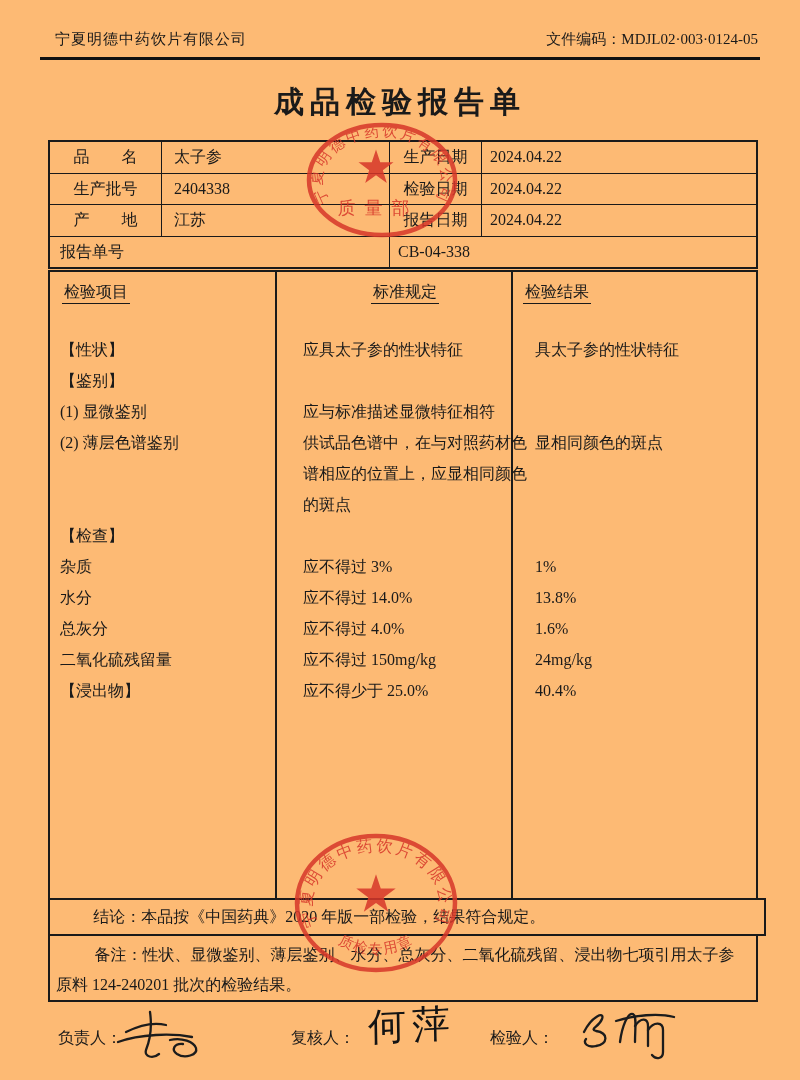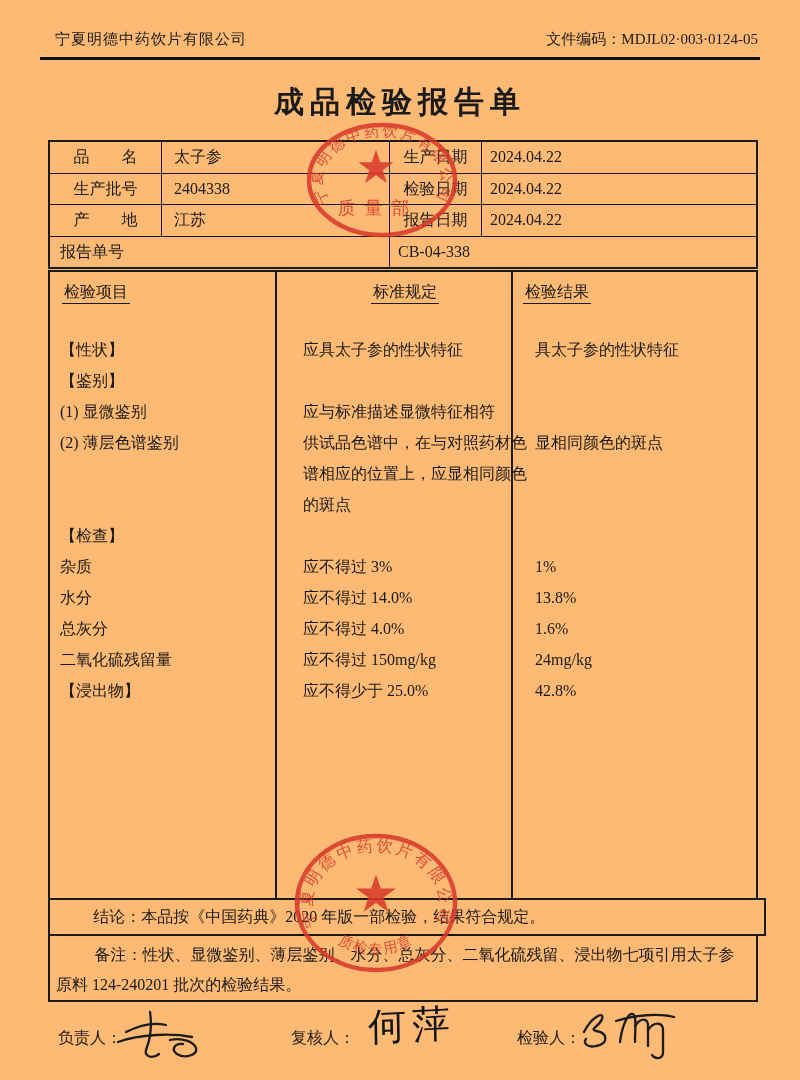--- a/index.html
+++ b/index.html
@@ -55,21 +55,21 @@
   
   .stamp{pointer-events:none;opacity:.85;}
   .stamp text{fill:#d7372a;}
   .stamp .ring{stroke:#d7372a;fill:none;}
   .stamp .star{fill:#d7372a;}
   .stamp-top{left:292px;top:110px;}
   .stamp-bottom{left:286px;top:828px;}
 
   
   .sigrow-label{font-size:16px;top:1028px;}
-  .lab1{left:58px;} .lab2{left:291px;} .lab3{left:517px;}
+  .lab1{left:58px;} .lab2{left:291px;} .lab3{left:490px;}
   .sig-svg path{stroke:#1c1c1c;stroke-width:2.3;fill:none;stroke-linecap:round;stroke-linejoin:round;}
   .sig-name{left:368px;top:1000px;font-size:38px;letter-spacing:6px;color:#141414;
             transform:rotate(-3deg) skewX(-2deg);font-weight:500;}
 </style>
 </head>
 <body>
 
 <div class="page">
 
   <div class="abs company">宁夏明德中药饮片有限公司</div>
@@ -148,21 +148,21 @@
       <div class="c3">1.6%</div>
     </div>
     <div class="irow">
       <div class="c1">二氧化硫残留量</div>
       <div class="c2">应不得过 150mg/kg</div>
       <div class="c3">24mg/kg</div>
     </div>
     <div class="irow">
       <div class="c1">【浸出物】</div>
       <div class="c2">应不得少于 25.0%</div>
-      <div class="c3">42.8%</div>
+      <div class="c3">40.4%</div>
     </div>
   </div>
 
   <div class="abs conclusion">结论：本品按《中国药典》2020 年版一部检验，结果符合规定。</div>
   <div class="abs remark">
     <p>备注：性状、显微鉴别、薄层鉴别、水分、总灰分、二氧化硫残留、浸出物七项引用太子参原料 124-240201 批次的检验结果。</p>
   </div>
 
   <svg class="abs stamp stamp-top" width="180" height="140" viewBox="-90 -70 180 140">
     <ellipse class="ring" cx="0" cy="0" rx="73" ry="55" stroke-width="4.5"></ellipse>

